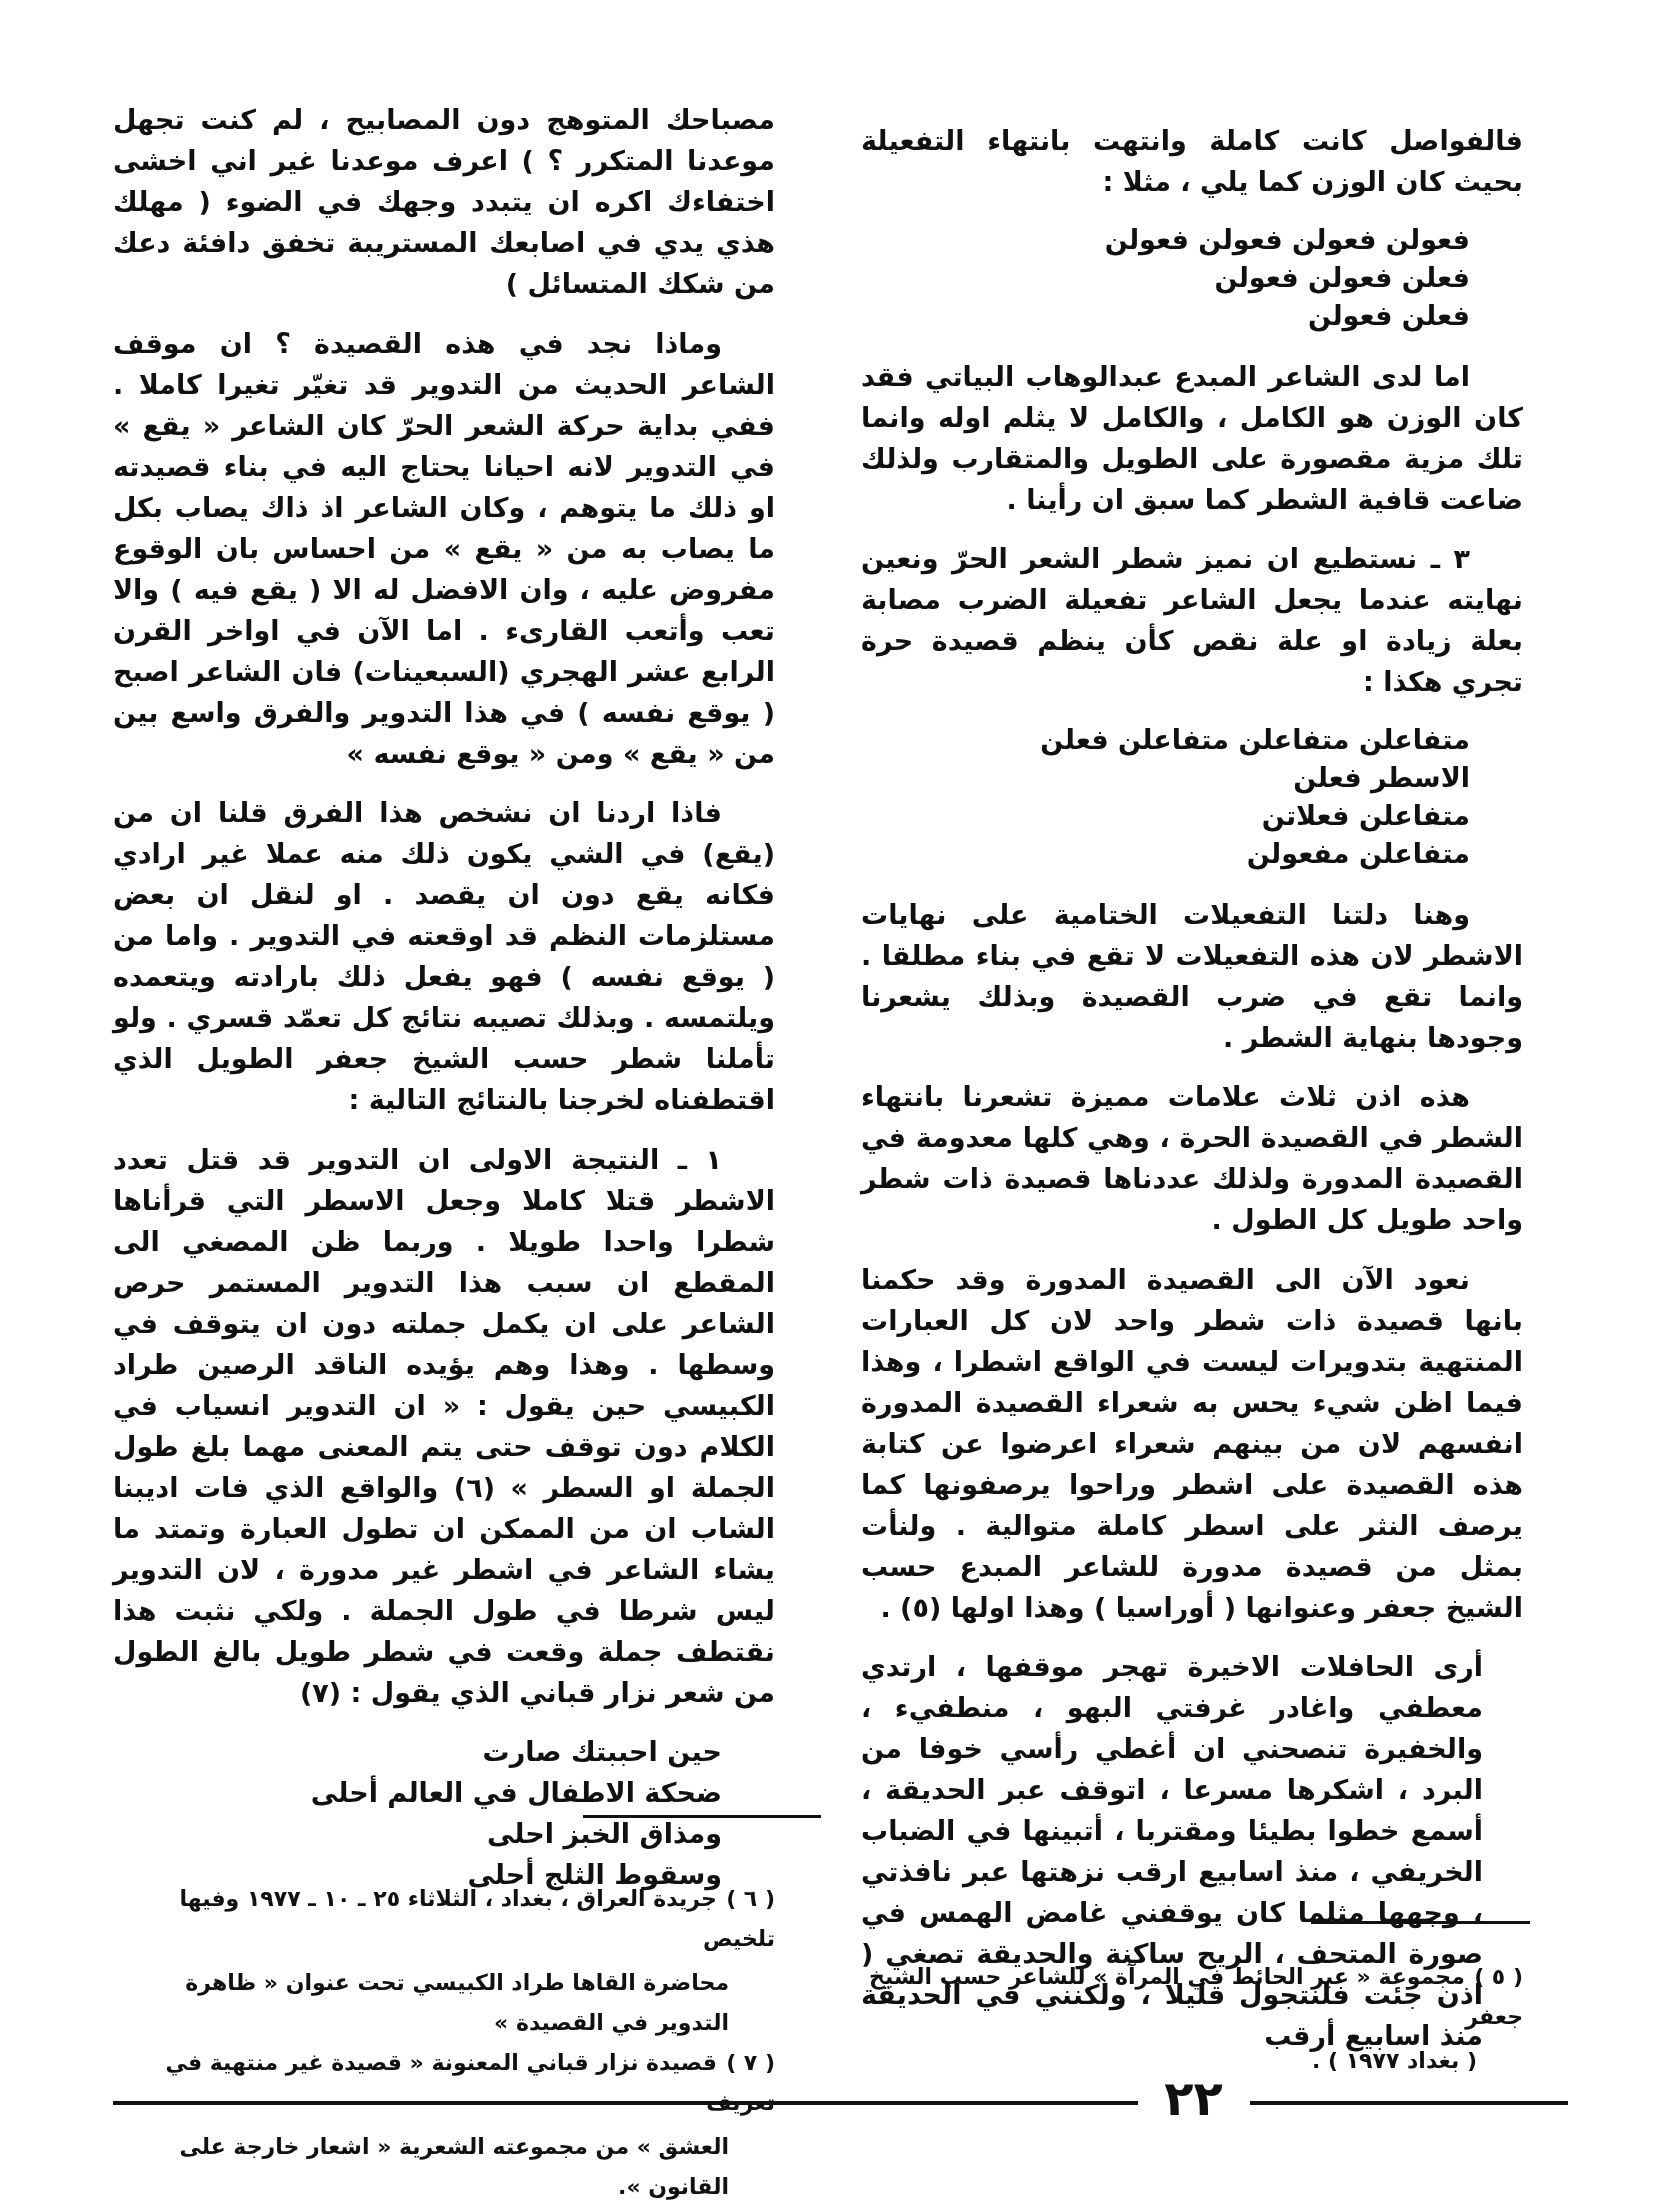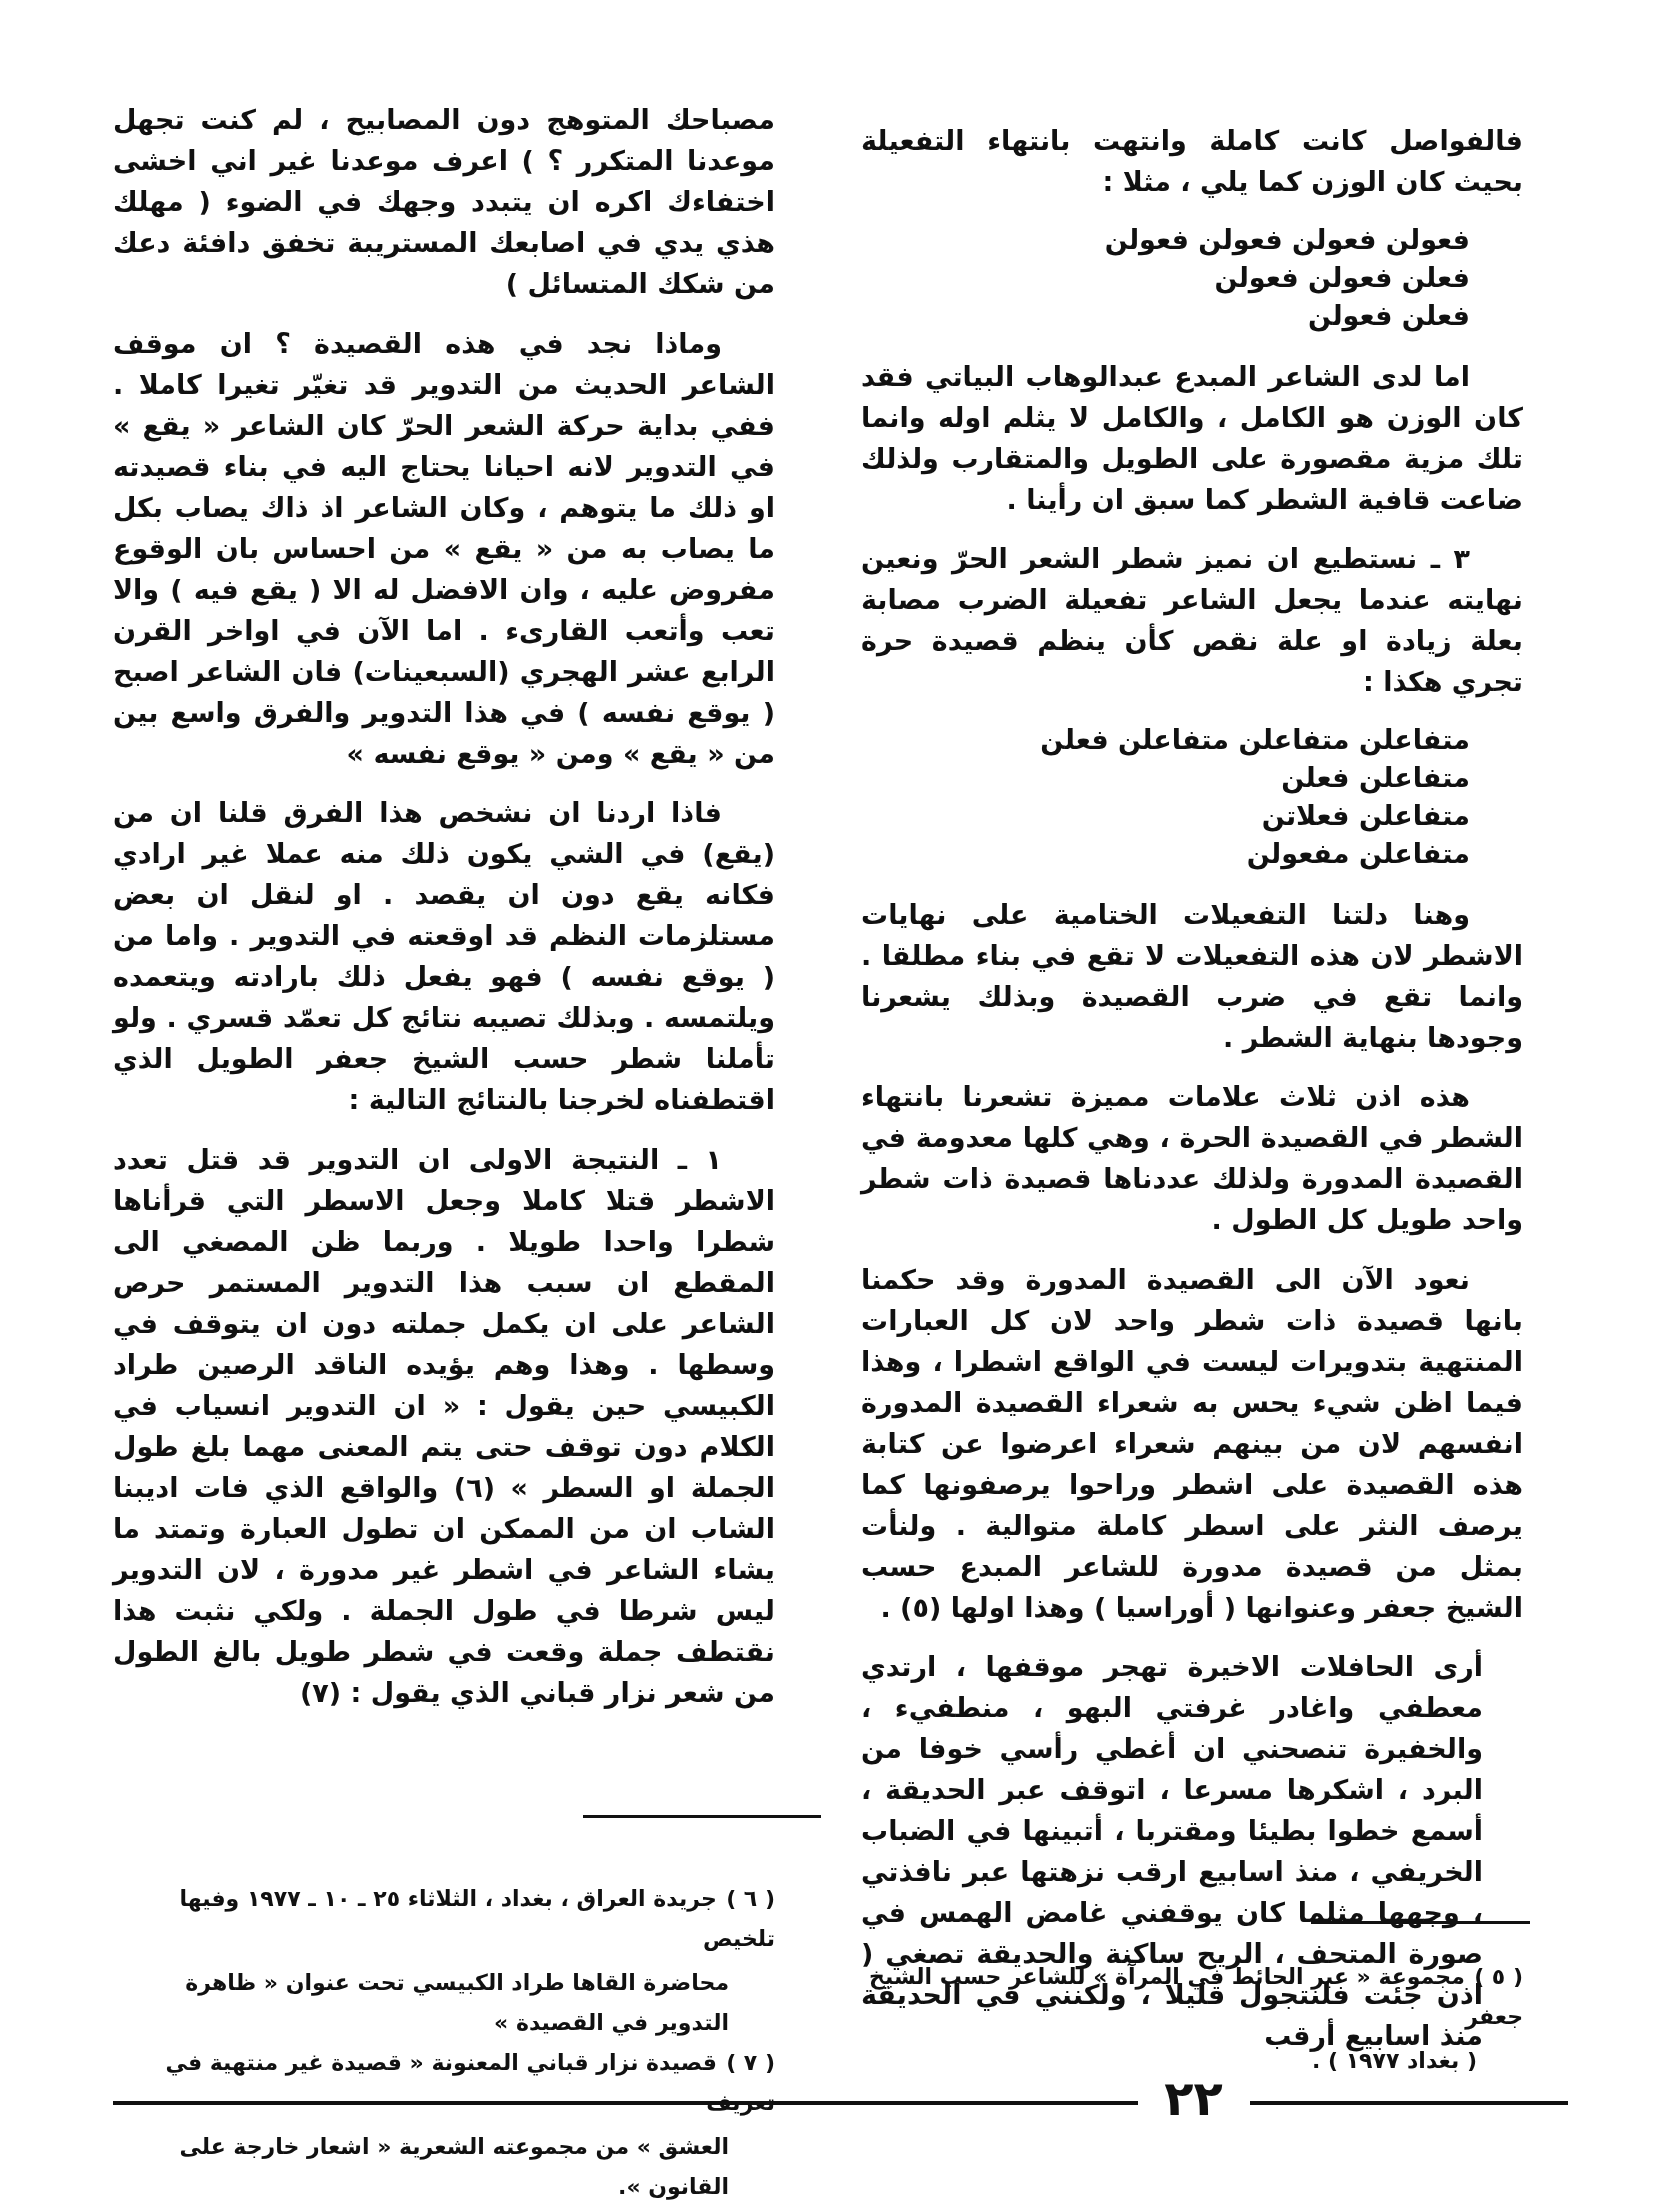--- a/index.html
+++ b/index.html
@@ -54,35 +54,41 @@
     <p class="para noindent">فالفواصل كانت كاملة وانتهت بانتهاء التفعيلة بحيث كان الوزن كما يلي ، مثلا :</p>
     <div class="verse meter">
       <span class="verse-line">فعولن فعولن فعولن فعولن</span>
       <span class="verse-line">فعلن فعولن فعولن</span>
       <span class="verse-line">فعلن فعولن</span>
     </div>
     <p class="para">اما لدى الشاعر المبدع عبدالوهاب البياتي فقد كان الوزن هو الكامل ، والكامل لا يثلم اوله وانما تلك مزية مقصورة على الطويل والمتقارب ولذلك ضاعت قافية الشطر كما سبق ان رأينا .</p>
     <p class="para">٣ ـ نستطيع ان نميز شطر الشعر الحرّ ونعين نهايته عندما يجعل الشاعر تفعيلة الضرب مصابة بعلة زيادة او علة نقص كأن ينظم قصيدة حرة تجري هكذا :</p>
     <div class="verse meter">
       <span class="verse-line">متفاعلن متفاعلن متفاعلن فعلن</span>
-      <span class="verse-line">متفاعلن فعلن</span>
+      <span class="verse-line">الاسطر فعلن</span>
       <span class="verse-line">متفاعلن فعلاتن</span>
       <span class="verse-line">متفاعلن مفعولن</span>
     </div>
     <p class="para">وهنا دلتنا التفعيلات الختامية على نهايات الاشطر لان هذه التفعيلات لا تقع في بناء مطلقا . وانما تقع في ضرب القصيدة وبذلك يشعرنا وجودها بنهاية الشطر .</p>
     <p class="para">هذه اذن ثلاث علامات مميزة تشعرنا بانتهاء الشطر في القصيدة الحرة ، وهي كلها معدومة في القصيدة المدورة ولذلك عددناها قصيدة ذات شطر واحد طويل كل الطول .</p>
     <p class="para">نعود الآن الى القصيدة المدورة وقد حكمنا بانها قصيدة ذات شطر واحد لان كل العبارات المنتهية بتدويرات ليست في الواقع اشطرا ، وهذا فيما اظن شيء يحس به شعراء القصيدة المدورة انفسهم لان من بينهم شعراء اعرضوا عن كتابة هذه القصيدة على اشطر وراحوا يرصفونها كما يرصف النثر على اسطر كاملة متوالية . ولنأت بمثل من قصيدة مدورة للشاعر المبدع حسب الشيخ جعفر وعنوانها ( أوراسيا ) وهذا اولها (٥) .</p>
     <p class="para noindent" style="padding-right:40px">أرى الحافلات الاخيرة تهجر موقفها ، ارتدي معطفي واغادر غرفتي البهو ، منطفيء ، والخفيرة تنصحني ان أغطي رأسي خوفا من البرد ، اشكرها مسرعا ، اتوقف عبر الحديقة ، أسمع خطوا بطيئا ومقتربا ، أتبينها في الضباب الخريفي ، منذ اسابيع ارقب نزهتها عبر نافذتي ، وجهها مثلما كان يوقفني غامض الهمس في صورة المتحف ، الريح ساكنة والحديقة تصغي ( اذن جئت فلنتجول قليلا ، ولكنني في الحديقة منذ اسابيع أرقب</p>
   </div>
 
   <div class="col col-left">
     <p class="para noindent" style="padding-left:0">مصباحك المتوهج دون المصابيح ، لم كنت تجهل موعدنا المتكرر ؟ ) اعرف موعدنا غير اني اخشى اختفاءك اكره ان يتبدد وجهك في الضوء ( مهلك هذي يدي في اصابعك المستريبة تخفق دافئة دعك من شكك المتسائل )</p>
     <p class="para">وماذا نجد في هذه القصيدة ؟ ان موقف الشاعر الحديث من التدوير قد تغيّر تغيرا كاملا . ففي بداية حركة الشعر الحرّ كان الشاعر « يقع » في التدوير لانه احيانا يحتاج اليه في بناء قصيدته او ذلك ما يتوهم ، وكان الشاعر اذ ذاك يصاب بكل ما يصاب به من « يقع » من احساس بان الوقوع مفروض عليه ، وان الافضل له الا ( يقع فيه ) والا تعب وأتعب القارىء . اما الآن في اواخر القرن الرابع عشر الهجري (السبعينات) فان الشاعر اصبح ( يوقع نفسه ) في هذا التدوير والفرق واسع بين من « يقع » ومن « يوقع نفسه »</p>
     <p class="para">فاذا اردنا ان نشخص هذا الفرق قلنا ان من (يقع) في الشي يكون ذلك منه عملا غير ارادي فكانه يقع دون ان يقصد . او لنقل ان بعض مستلزمات النظم قد اوقعته في التدوير . واما من ( يوقع نفسه ) فهو يفعل ذلك بارادته ويتعمده ويلتمسه . وبذلك تصيبه نتائج كل تعمّد قسري . ولو تأملنا شطر حسب الشيخ جعفر الطويل الذي اقتطفناه لخرجنا بالنتائج التالية :</p>
     <p class="para">١ ـ النتيجة الاولى ان التدوير قد قتل تعدد الاشطر قتلا كاملا وجعل الاسطر التي قرأناها شطرا واحدا طويلا . وربما ظن المصغي الى المقطع ان سبب هذا التدوير المستمر حرص الشاعر على ان يكمل جملته دون ان يتوقف في وسطها . وهذا وهم يؤيده الناقد الرصين طراد الكبيسي حين يقول : « ان التدوير انسياب في الكلام دون توقف حتى يتم المعنى مهما بلغ طول الجملة او السطر » (٦) والواقع الذي فات اديبنا الشاب ان من الممكن ان تطول العبارة وتمتد ما يشاء الشاعر في اشطر غير مدورة ، لان التدوير ليس شرطا في طول الجملة . ولكي نثبت هذا نقتطف جملة وقعت في شطر طويل بالغ الطول من شعر نزار قباني الذي يقول : (٧)</p>
+    <div class="verse">
+      <span class="verse-line">حين احببتك صارت</span>
+      <span class="verse-line">ضحكة الاطفال في العالم أحلى</span>
+      <span class="verse-line">ومذاق الخبز احلى</span>
+      <span class="verse-line">وسقوط الثلج أحلى</span>
+    </div>
   </div>
 
   <div class="fn-rule fn-rule-right"></div>
   <div class="fn-rule fn-rule-left"></div>
 
   <div class="footnotes fn-right">
     <span class="fn-item">
       <span class="fn-num">( ٥ )</span><span>مجموعة « عبر الحائط في المرآة » للشاعر حسب الشيخ جعفر</span>
     </span>
     <span class="fn-cont">( بغداد ١٩٧٧ ) .</span>

